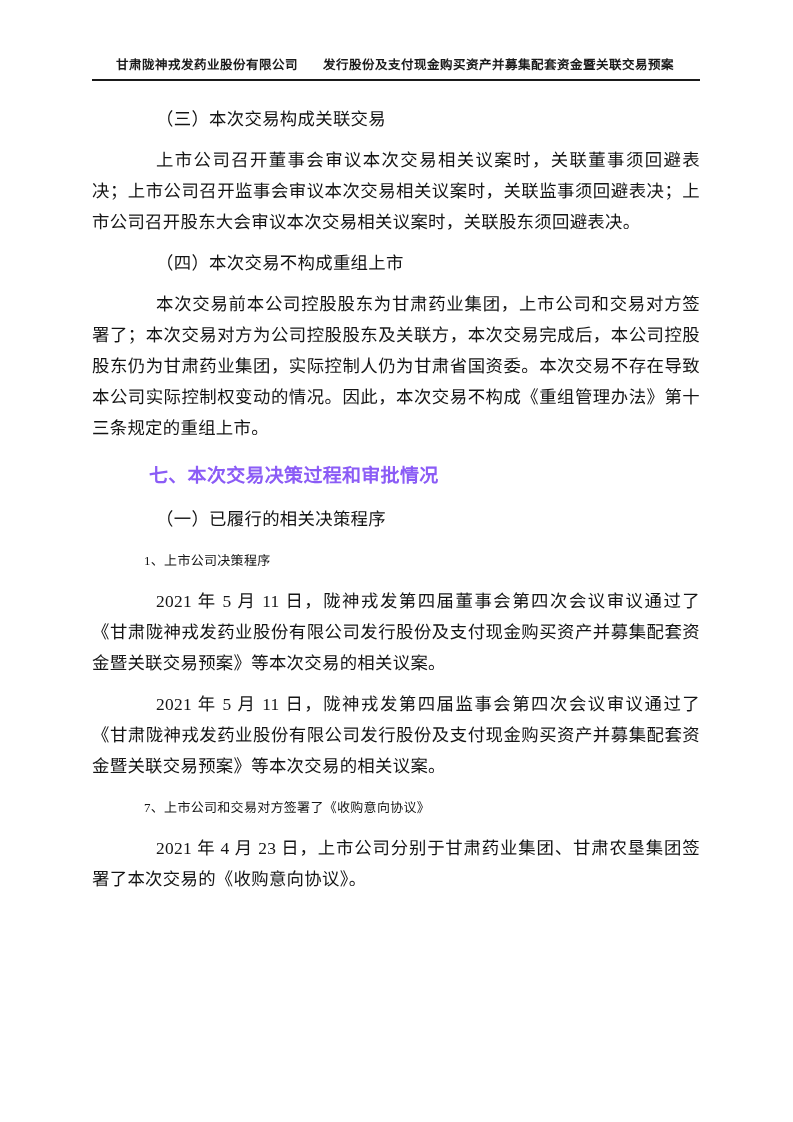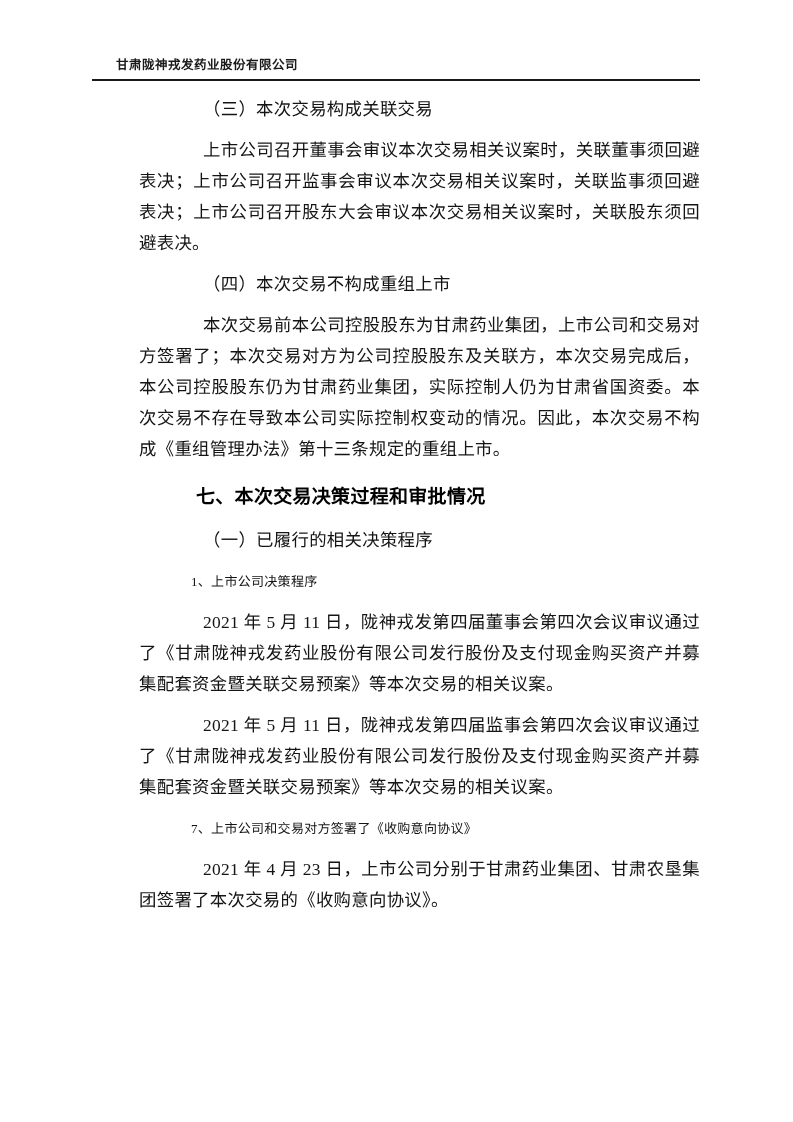--- a/index.html
+++ b/index.html
@@ -27,26 +27,25 @@
     display: flex;
     gap: 25px;
     margin-left: 24px;
     white-space: nowrap;
     font-size: 12.5px;
     font-weight: 600;
     letter-spacing: 0.5px;
     color: #1a1a1a;
   }
   .doc-body {
-    padding-top: 13px;
+    padding-top: 23px;
     font-size: 17.4px;
     line-height: 31px;
     text-align: justify;
     letter-spacing: 0.3px;
-    margin-left: 47px;
   }
   .doc-body > * {
     margin: 10px 0;
   }
   .doc-body > :first-child {
     margin-top: 0;
   }
   .para {
     text-indent: 64px;
   }
@@ -61,31 +60,32 @@
     font-weight: 400;
     font-size: 13px;
     line-height: 31px;
   }
   .chap-h {
     text-indent: 57px;
     font-weight: 700;
     font-size: 19px;
     line-height: 33px;
     margin: 15px 0 12px;
-    color: #000000;
+    color: #8b5cf6;
   }
 </style>
 </head>
 <body>
 
 <div class="page">
 
   <div class="doc-header">
     <div class="doc-header-text">
       <span>甘肃陇神戎发药业股份有限公司</span>
+      <span>发行股份及支付现金购买资产并募集配套资金暨关联交易预案</span>
     </div>
   </div>
 
   <div class="doc-body">
     <div class="sec-h">（三）本次交易构成关联交易</div>
     <div class="para">上市公司召开董事会审议本次交易相关议案时，关联董事须回避表决；上市公司召开监事会审议本次交易相关议案时，关联监事须回避表决；上市公司召开股东大会审议本次交易相关议案时，关联股东须回避表决。</div>
     <div class="sec-h">（四）本次交易不构成重组上市</div>
     <div class="para">本次交易前本公司控股股东为甘肃药业集团，上市公司和交易对方签署了；本次交易对方为公司控股股东及关联方，本次交易完成后，本公司控股股东仍为甘肃药业集团，实际控制人仍为甘肃省国资委。本次交易不存在导致本公司实际控制权变动的情况。因此，本次交易不构成《重组管理办法》第十三条规定的重组上市。</div>
     <div class="chap-h">七、本次交易决策过程和审批情况</div>
     <div class="sec-h">（一）已履行的相关决策程序</div>

